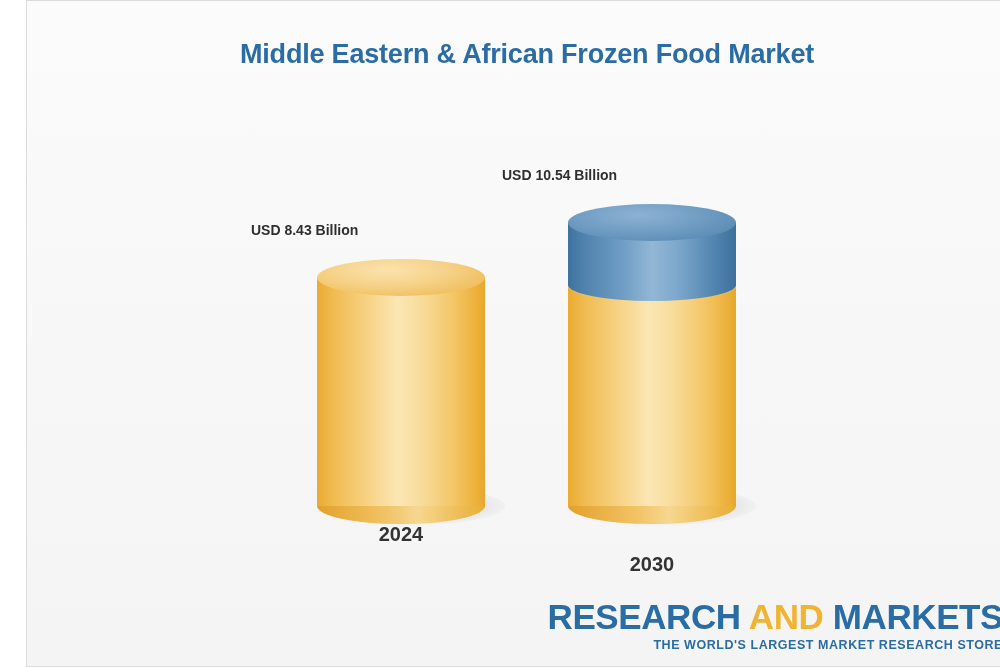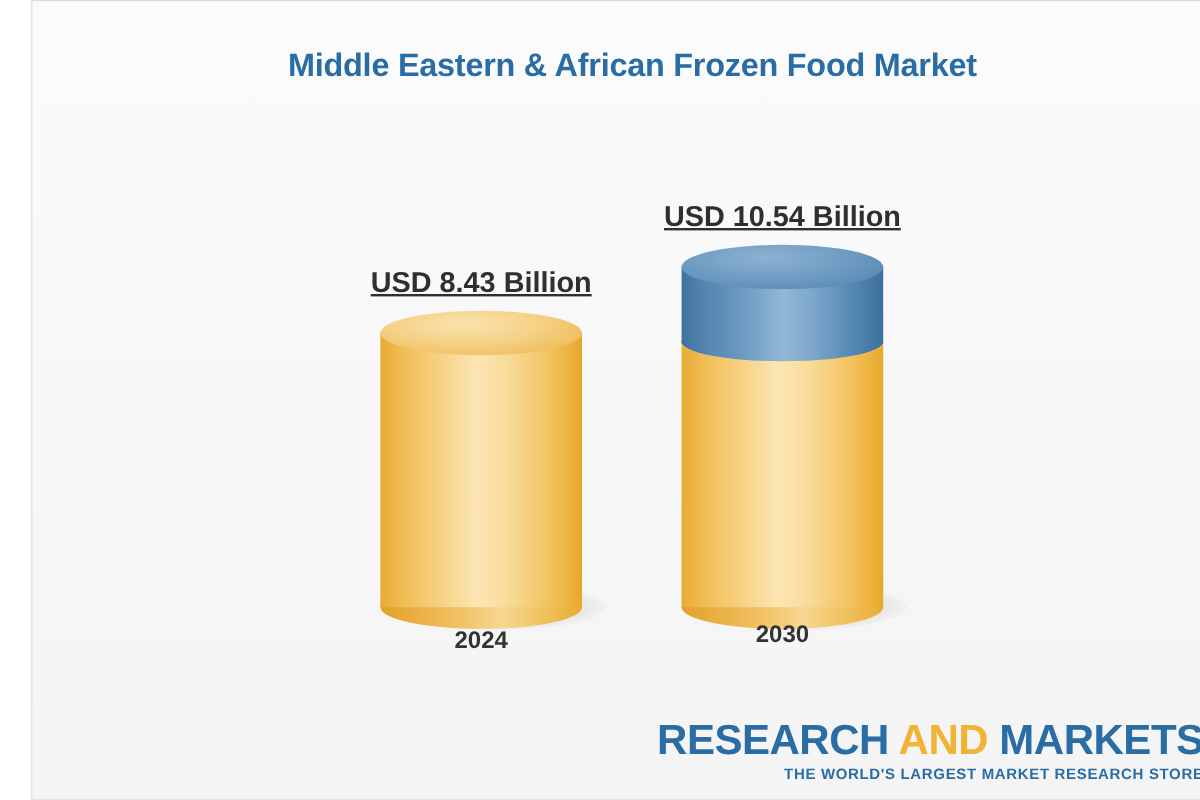--- a/index.html
+++ b/index.html
@@ -34,25 +34,23 @@
     white-space:nowrap;
   }
 
   
   #plot{position:absolute;left:0;top:0;width:1000px;height:667px;}
 
   .bar-group{position:absolute;}
 
   .value-label{
     position:absolute;
-    text-align:center;
-    font-size:24px;font-weight:bold;
+    font-size:14px;font-weight:bold;
     color:#2f2f2f;
     white-space:nowrap;
-    text-decoration:underline;
   }
   .cat-label{
     position:absolute;
     text-align:center;
     font-size:20px;font-weight:bold;
     color:#333333;
     white-space:nowrap;
   }
 
   
@@ -156,21 +154,21 @@
       <div class="cyl-body yellow-body" style="left:541px;top:282px;width:168px;height:223px;"></div>
 
       <div class="cyl-top yellow-top" style="left:541px;top:270px;width:168px;height:30px;"></div>
 
       <div class="cyl-body blue-body" style="left:541px;top:221px;width:168px;height:64px;"></div>
 
       <div class="cyl-bottom blue-body" style="left:541px;top:268px;width:168px;height:32px;"></div>
 
       <div class="cyl-top blue-top" style="left:541px;top:203px;width:168px;height:37px;"></div>
 
-      <div class="cat-label" style="left:475px;top:517px;width:300px;">2030</div>
+      <div class="cat-label" style="left:475px;top:552px;width:300px;">2030</div>
     </div>
 
   </div>
 
 
   <div id="logo">
     <div id="logo-main"><span>RESEARCH </span><span class="gold">AND</span><span> MARKETS</span></div>
     <div id="logo-tag">THE WORLD'S LARGEST MARKET RESEARCH STORE</div>
   </div>
 

